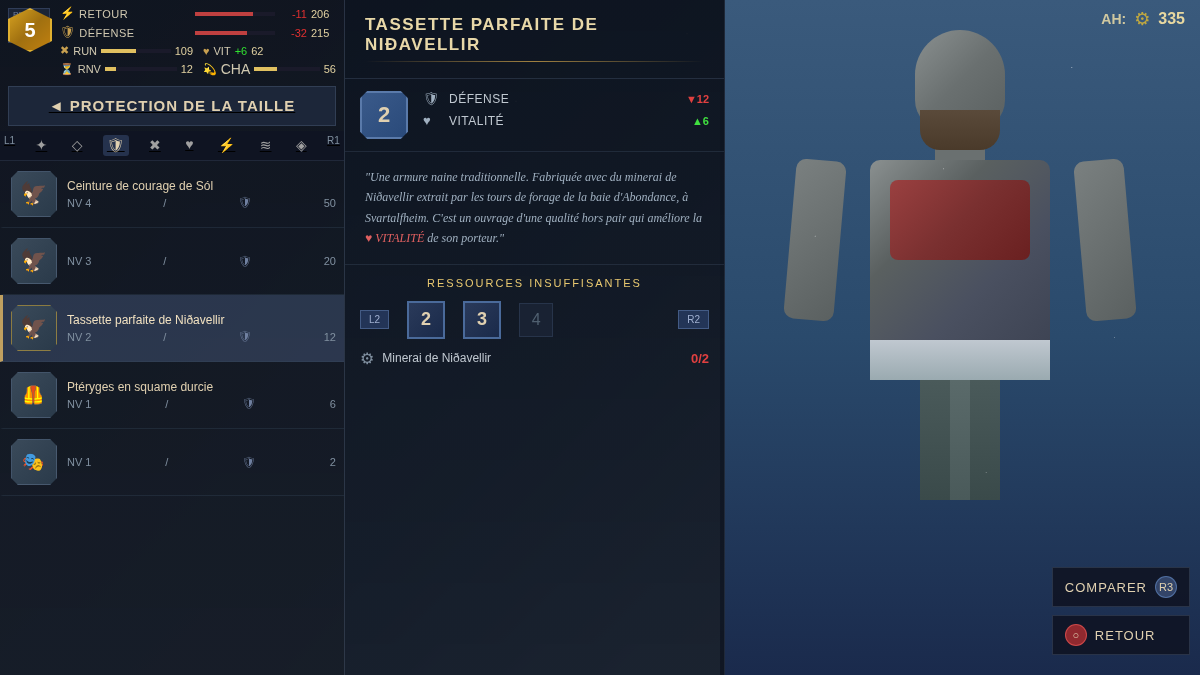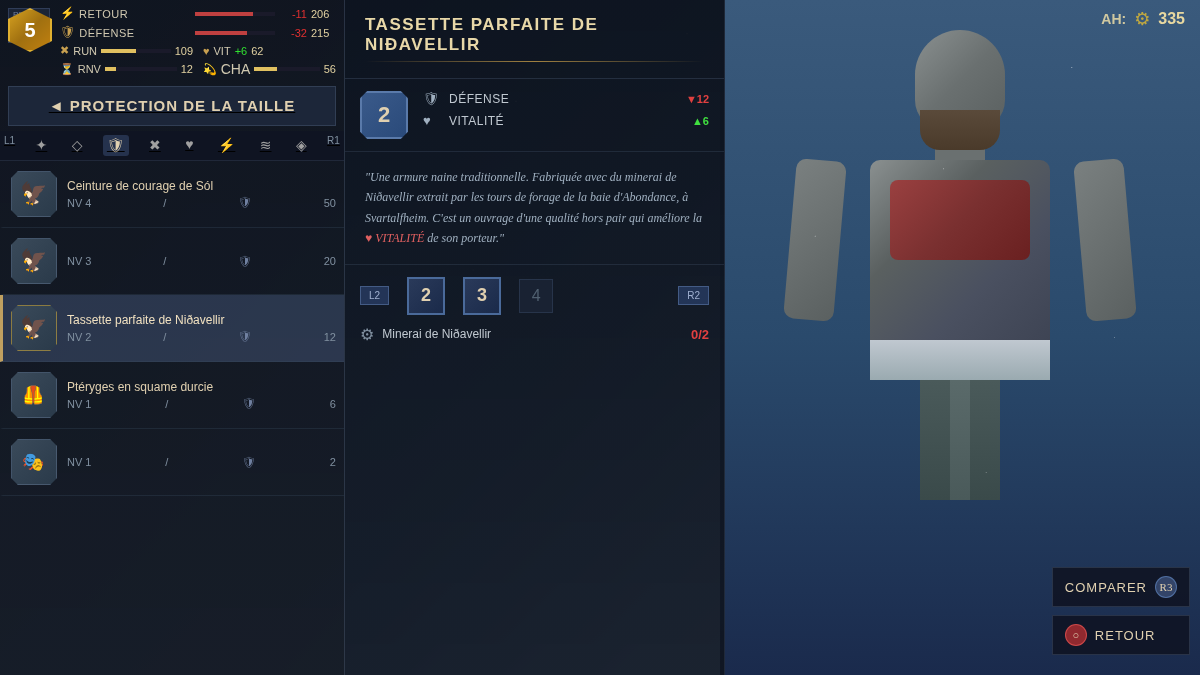--- a/index.html
+++ b/index.html
@@ -408,21 +408,21 @@
       font-size: 13px;
       letter-spacing: 1px;
       font-family: Arial, sans-serif;
     }
 
     .btn-badge {
       background: rgba(60,80,120,0.8);
       border: 1px solid rgba(100,140,200,0.6);
       color: #e0d0b0;
       font-size: 11px;
-      font-family: Liberation Serif, serif;
+      font-family: Liberation Sans, sans-serif;
       width: 22px;
       height: 22px;
       display: flex;
       align-items: center;
       justify-content: center;
       border-radius: 50%;
     }
 
     .btn-badge.circle-btn {
       background: rgba(200,50,50,0.7);
@@ -714,20 +714,21 @@
   </div>
 
 
   <div class="description-section">
     <p class="description-text">
       "Une armure naine traditionnelle. Fabriquée avec du minerai de Niðavellir extrait par les tours de forage de la baie d'Abondance, à Svartalfheim. C'est un ouvrage d'une qualité hors pair qui améliore la <span class="vitality-highlight">♥ VITALITÉ</span> de son porteur."
     </p>
   </div>
 
   <div class="resources-section">
+    <div class="resources-title">RESSOURCES INSUFFISANTES</div>
 
     <div class="craft-bar">
       <div class="craft-btn">L2</div>
       <div class="craft-number">2</div>
       <div class="craft-number" style="background:linear-gradient(135deg,#2a3a5a,#1a2a4a);border:2px solid #4a6a9a;color:#e0d0b0;font-size:18px;font-family:Arial,sans-serif;font-weight:bold;width:38px;height:38px;display:flex;align-items:center;justify-content:center;">3</div>
       <div class="craft-num-inactive">4</div>
       <div class="craft-btn" style="margin-left:auto;">R2</div>
     </div>
 
     <div class="resource-row">

